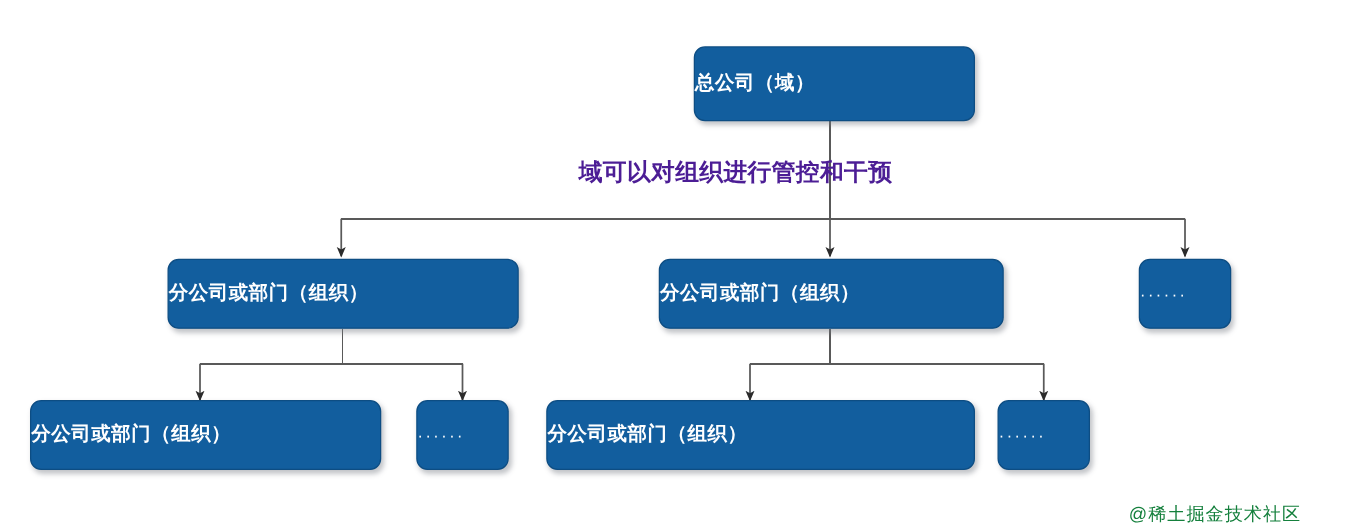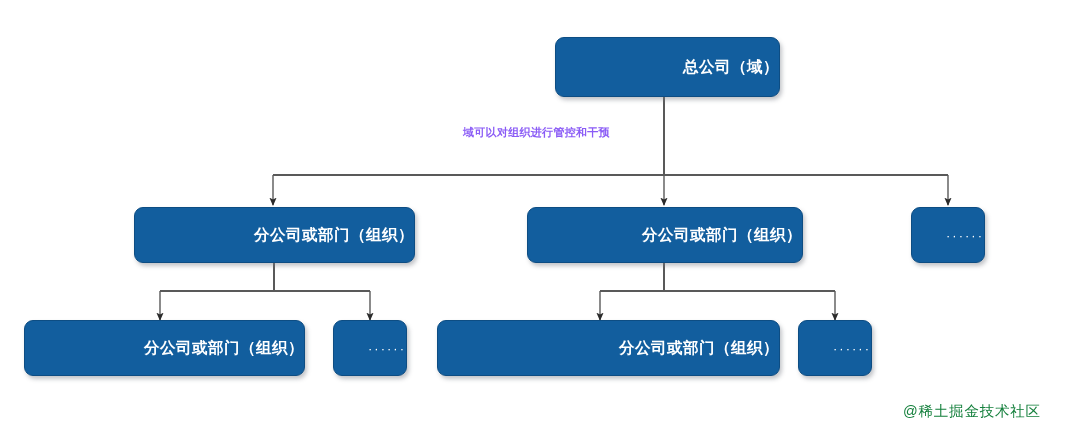--- a/index.html
+++ b/index.html
@@ -27,43 +27,42 @@
   }
   .node {
     position: absolute;
     box-sizing: border-box;
     background: #125e9e;
     border: 1px solid #0d4d83;
     border-radius: 9px;
     box-shadow: 2px 3px 4px rgba(120,125,132,0.45);
     display: flex;
     align-items: center;
-    justify-content: flex-end;
+    justify-content: flex-start;
     color: #ffffff;
     font-weight: bold;
     font-size: 15.5px;
     letter-spacing: 0.5px;
     z-index: 2;
-    padding-left: 42px;
   }
   .node.ellipsis {
     font-size: 13px;
     letter-spacing: 2px;
     font-weight: normal;
   }
   .node-label {
     display: block;
     white-space: nowrap;
     line-height: 1;
   }
   .annotation {
     position: absolute;
-    color: #8b5cf6;
+    color: #4c1d95;
     font-weight: bold;
-    font-size: 11px;
+    font-size: 19px;
     white-space: nowrap;
     letter-spacing: 0.3px;
     z-index: 3;
   }
   .watermark {
     position: absolute;
     color: #15803d;
     font-size: 14.5px;
     white-space: nowrap;
     letter-spacing: 0.8px;

